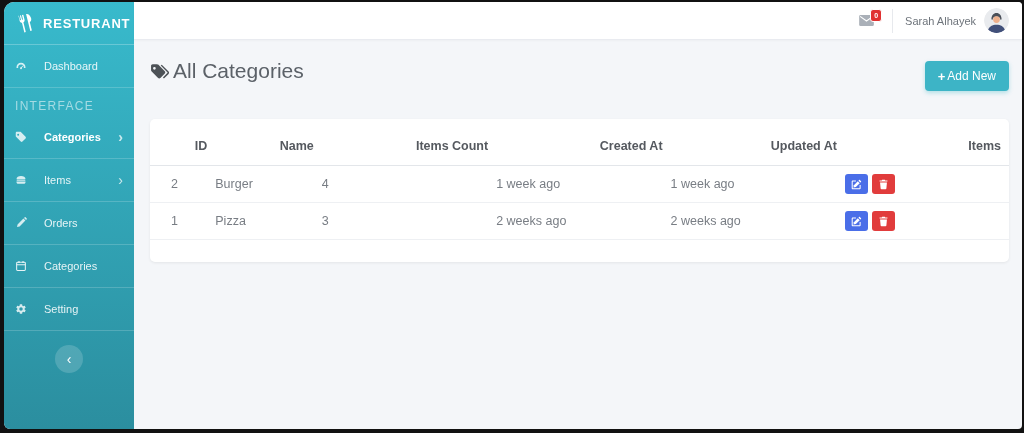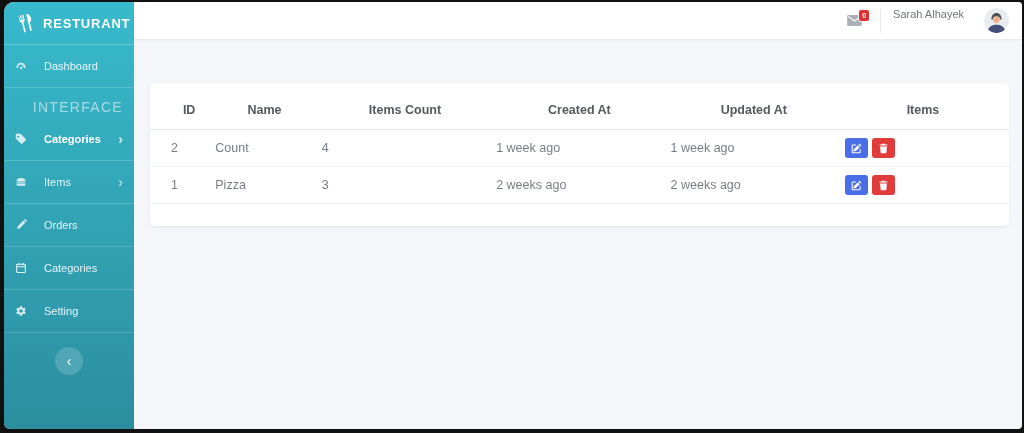--- a/index.html
+++ b/index.html
@@ -15,54 +15,54 @@
   .logo .logo-icon svg { width:20px; height:20px; fill:#fff; transform:rotate(-14deg); display:block; }
   .brand { font-size:13px; font-weight:bold; letter-spacing:.8px; }
 
   .nav-item { display:flex; align-items:center; gap:16px; padding:0 11px; height:43px; font-size:11px;
               color:rgba(255,255,255,.88); border-bottom:1px solid rgba(255,255,255,.18); cursor:pointer; }
   .nav-item .nav-icon { width:13px; display:flex; }
   .nav-item .nav-icon svg { width:12px; height:12px; fill:rgba(255,255,255,.8); }
   .nav-item.active { color:#fff; font-weight:bold; }
   .nav-chevron { margin-left:auto; font-size:14px; line-height:1; color:rgba(255,255,255,.75); display:none; }
   .nav-item.has-chevron .nav-chevron { display:block; }
-  .section-label { font-size:14px; letter-spacing:1.3px; color:rgba(255,255,255,.55); padding:11px 11px 3px;text-align:right; }
+  .section-label { font-size:12px; letter-spacing:1.3px; color:rgba(255,255,255,.55); padding:11px 11px 3px; }
 
   .collapse-wrap { padding:14px 0; display:flex; justify-content:center; }
   .collapse-btn { width:28px; height:28px; border-radius:50%; background:rgba(255,255,255,.17);
                   color:#fff; display:flex; align-items:center; justify-content:center; font-size:14px; cursor:pointer; }
 
   
   .main { flex:1; display:flex; flex-direction:column; min-width:0; }
   .topbar { height:38px; flex:0 0 38px; background:#fff; border-bottom:1px solid #e9ebf0;
             display:flex; align-items:center; justify-content:flex-end; padding:0 13px; gap:12px;
             box-shadow:0 1px 2px rgba(0,0,0,.03); }
   .notif { position:relative; cursor:pointer; margin-right:6px; }
   .notif svg { width:15px; height:11px; fill:#aab0b8; display:block; }
   .badge { position:absolute; top:-6px; right:-8px; background:#e03131; color:#fff; font-size:7px;
            font-weight:bold; border-radius:3px; padding:2px 3px; line-height:1; border:1px solid #fff; }
   .topbar-divider { width:1px; height:24px; background:#e7e9ed; }
-  .user { display:flex; gap:20px; cursor:pointer; }
+  .user { display:flex; align-items:center; gap:8px; cursor:pointer; }
   .user-name { font-size:11px; color:#6e747b; }
   .avatar { width:25px; height:25px; border-radius:50%; overflow:hidden; }
   .avatar svg { display:block; width:25px; height:25px; }
 
   .content { flex:1; padding:15px 13px 0 16px; }
   .title-row { display:flex; align-items:flex-start; justify-content:space-between; margin:4px 0 0; }
   .page-title { display:flex; align-items:center; gap:2px; font-size:21px; color:#5b6168; }
   .title-icon svg { width:21px; height:19px; fill:#4d5257; display:block; }
   .btn-add { background:#3db4c6; color:#fff; font-size:12px; padding:8px 13px; border-radius:4px; border:none;
              display:flex; align-items:center; gap:2px; font-family:inherit; cursor:pointer;
              box-shadow:0 2px 4px rgba(61,180,198,.35); margin-top:2px; }
   .btn-add .plus { font-weight:bold; font-size:13px; line-height:1; }
 
   .card { background:#fff; border-radius:5px; box-shadow:0 1px 3px rgba(0,0,0,.07);
           margin-top:28px; padding:8px 0 22px; }
   table { width:100%; border-collapse:collapse; table-layout:fixed; }
-  th { text-align:center; font-size:12.5px; color:#55595f; font-weight:bold;
+  th { text-align:right; font-size:12.5px; color:#55595f; font-weight:bold;
        padding:12px 8px 12px 0; border-bottom:1px solid #e3e6ea; }
   td { font-size:12.5px; color:#787d84; padding:8px 8px 8px 0; border-bottom:1px solid #eef0f3; height:34px; }
   th:first-child, td:first-child { padding-left:21px; }
 
   .action-btn { width:23px; height:20px; border:none; border-radius:3px; display:inline-flex;
                 align-items:center; justify-content:center; margin-right:4px; cursor:pointer; vertical-align:middle; }
   .action-btn svg { width:11px; height:11px; fill:#fff; display:block; }
   .btn-edit { background:#4a6ee8; }
   .btn-delete { background:#e13c3c; }
 </style>
@@ -166,20 +166,35 @@
             <circle cx="16" cy="16" r="16" fill="#e9ebee"></circle>
             <path d="M9.5 14.5c0-5 2.7-8 6.5-8s6.5 3 6.5 8l-1.2 1c-.8-3.2-2.3-4.5-5.3-4.5s-4.5 1.3-5.3 4.5z" fill="#4a4f58"></path>
             <circle cx="16" cy="14.8" r="4.3" fill="#eeb08c"></circle>
             <path d="M5.2 28.6c1.1-4.8 5.6-7.1 10.8-7.1s9.7 2.3 10.8 7.1A16 16 0 0 1 16 32 16 16 0 0 1 5.2 28.6z" fill="#41507a"></path>
           </svg>
         </span>
       </span>
     </div>
 
     <div class="content">
+      <div class="title-row">
+        <div class="page-title">
+          <span class="title-icon">
+              <svg viewBox="0 0 20 16">
+                <path d="M1 2.5C1 1.7 1.7 1 2.5 1h4.2c.4 0 .8.2 1.1.4l6.3 6.3c.6.6.6 1.6 0 2.2l-4.2 4.2c-.6.6-1.6.6-2.2 0L1.4 7.8C1.2 7.5 1 7.1 1 6.7zm3.2 1.2a1.3 1.3 0 1 0 0 2.6 1.3 1.3 0 0 0 0-2.6z"></path>
+                <path d="M11.2 1.6l6.5 6.5c.6.6.6 1.6 0 2.2l-4.4 4.4-1-1 4.4-4.4c.1-.1.1-.3 0-.4L10.2 2.4z"></path>
+              </svg>
+            </span>
+          <span>All Categories</span>
+        </div>
+        <button class="btn-add">
+          <span class="plus">+</span>
+          <span>Add New</span>
+        </button>
+      </div>
 
       <div class="card">
         <table>
           <colgroup>
             <col style="width:7.6%">
               <col style="width:12.4%">
               <col style="width:20.3%">
             <col style="width:20.3%">
               <col style="width:20.3%">
               <col style="width:19.1%">
@@ -190,21 +205,21 @@
                 <th>Name</th>
                 <th>Items Count</th>
                 <th>Created At</th>
                 <th>Updated At</th>
                 <th>Items</th>
               </tr>
             </thead>
           <tbody id="table-body">
               <tr>
                 <td>2</td>
-                <td>Count</td>
+                <td>Burger</td>
                 <td>4</td>
                 <td>1 week ago</td>
                 <td>1 week ago</td>
                 <td><button class="action-btn btn-edit">
                     <span>
                       <svg viewBox="0 0 16 16">
                         <path d="M12.9 1.4l1.7 1.7c.3.3.3.8 0 1.1l-1 1-2.8-2.8 1-1c.3-.3.8-.3 1.1 0z"></path>
                         <path d="M9.9 3.3l2.8 2.8L7 11.8l-3.4.6.6-3.4z"></path>
                         <path d="M14 8.8v4.7c0 .8-.7 1.5-1.5 1.5h-10C1.7 15 1 14.3 1 13.5v-10C1 2.7 1.7 2 2.5 2h4.7v1.5H2.5v10h10V8.8z"></path>
                       </svg>

